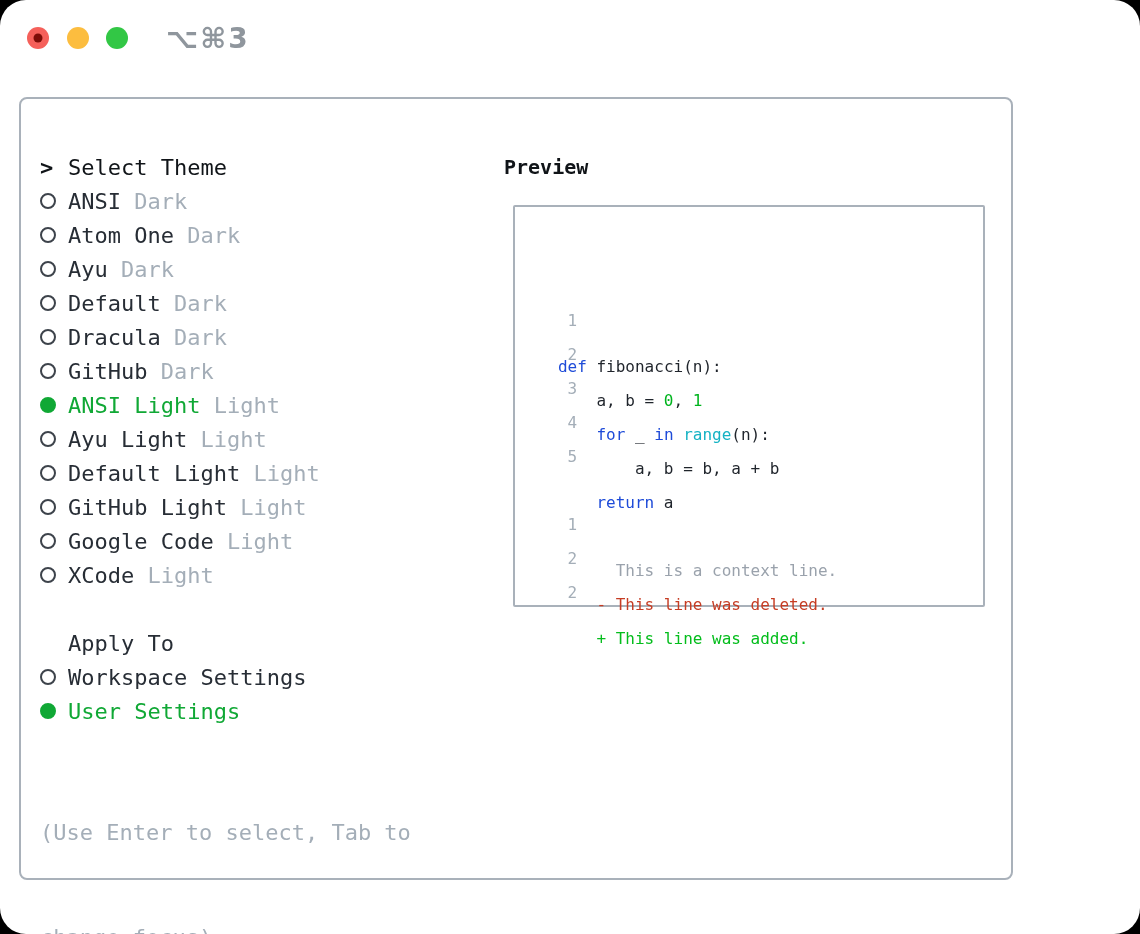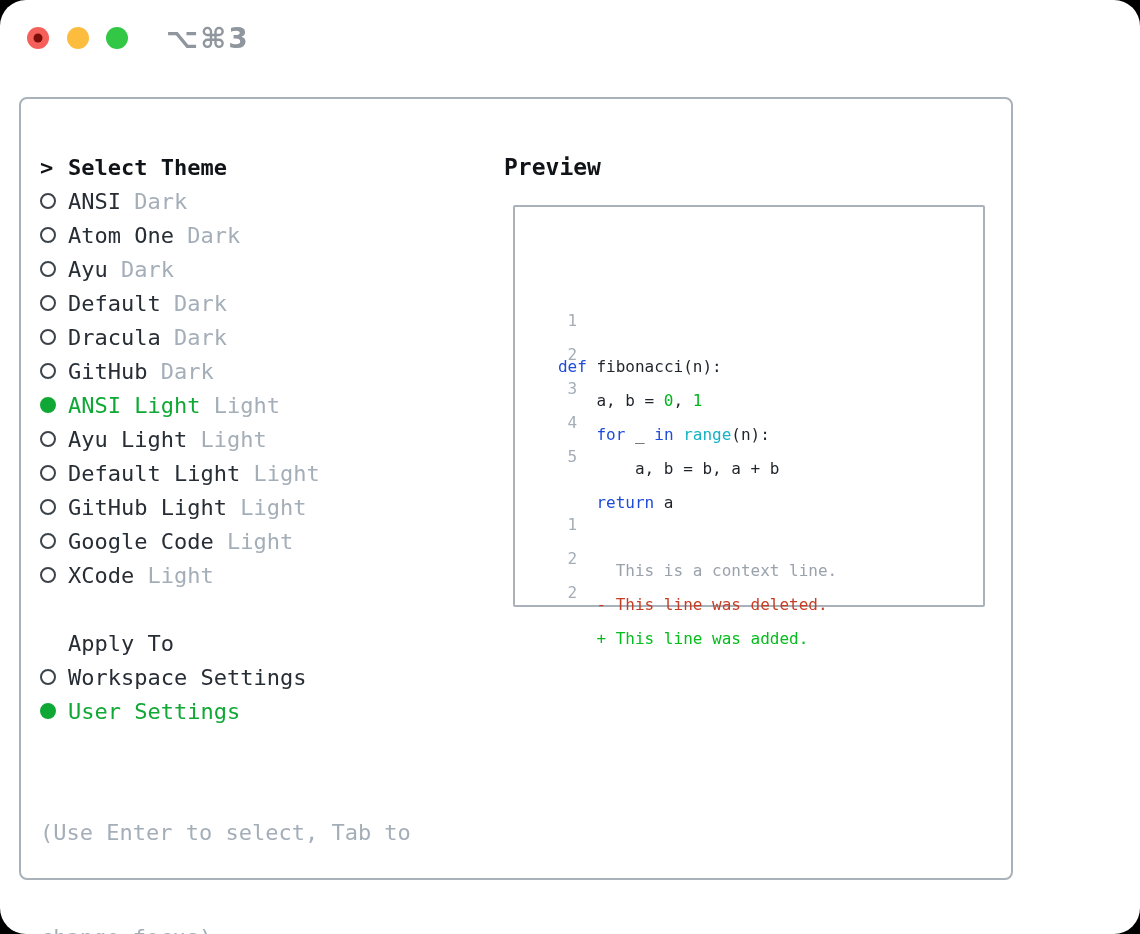--- a/index.html
+++ b/index.html
@@ -24,34 +24,34 @@
 
   
   .panel { position:absolute; left:19px; top:97px; width:994px; height:783px;
     border:2px solid var(--panel-border,#a9b1ba); border-radius:8px; background:var(--window-bg,#fff); }
 
   
   .left-col { position:absolute; left:19px; top:51px; }
   .row { height:34px; display:flex; align-items:center;
     font-size:22px; color:var(--text,#272d35); white-space:pre; }
   .row .prefix { width:28px; font-weight:700; color:var(--header-text,#101418); }
-  .header-text { font-weight:700; color:var(--header-text,#101418); }
+  .header-text { font-weight:400; color:var(--header-text,#101418); }
   .radio { width:16px; height:16px; border-radius:50%; flex:none;
     border:2px solid var(--radio-ring,#3d434b); margin-right:12px; }
   .item.selected .radio { background:var(--selected-green,#10a835); border-color:var(--selected-green,#10a835); }
   .item.selected .name { color:var(--selected-green,#10a835); }
   .variant { color:var(--muted,#a4aeb8); margin-left:1ch; }
   .spacer { height:34px; }
   .apply-header { padding-left:28px;text-align:center; }
   .hint { margin-top:17px; font-size:22px; line-height:35px;
     color:var(--muted,#a4aeb8); white-space:pre; }
 
   
   .preview-title { position:absolute; left:483px; top:51px; height:34px; line-height:34px;
-    font-size:23px; font-weight:700; color:var(--header-text,#101418); }
+    font-size:20px; font-weight:700; color:var(--header-text,#101418); }
   .preview-box { position:absolute; left:492px; top:106px; width:472px; height:402px;
     border:2px solid var(--panel-border,#a9b1ba); border-radius:2px;
     padding:45px 0 0 14px; background:var(--window-bg,#fff); }
   .code-line { height:34px; line-height:46px; font-size:16px; white-space:pre;
     color:var(--code-text,#1f242b); }
   .code-line .lnum { color:var(--line-number-gray,#a4aeb8); }
   .seg.plain   { color:var(--code-text,#1f242b); }
   .seg.keyword { color:var(--keyword-blue,#1e4bd8); }
   .seg.builtin { color:var(--builtin-cyan,#16b3c4);text-align:right; }
   .seg.number  { color:var(--number-green,#00b41e); }

